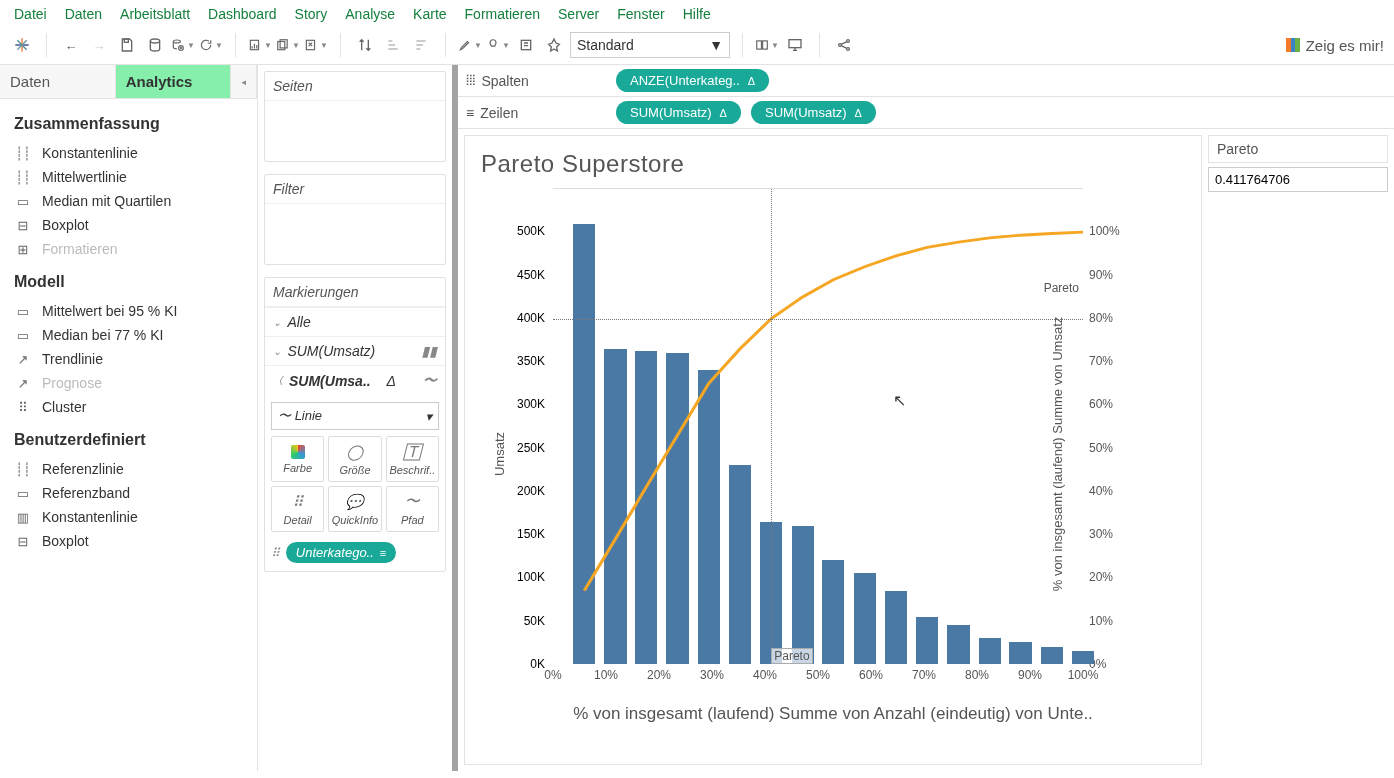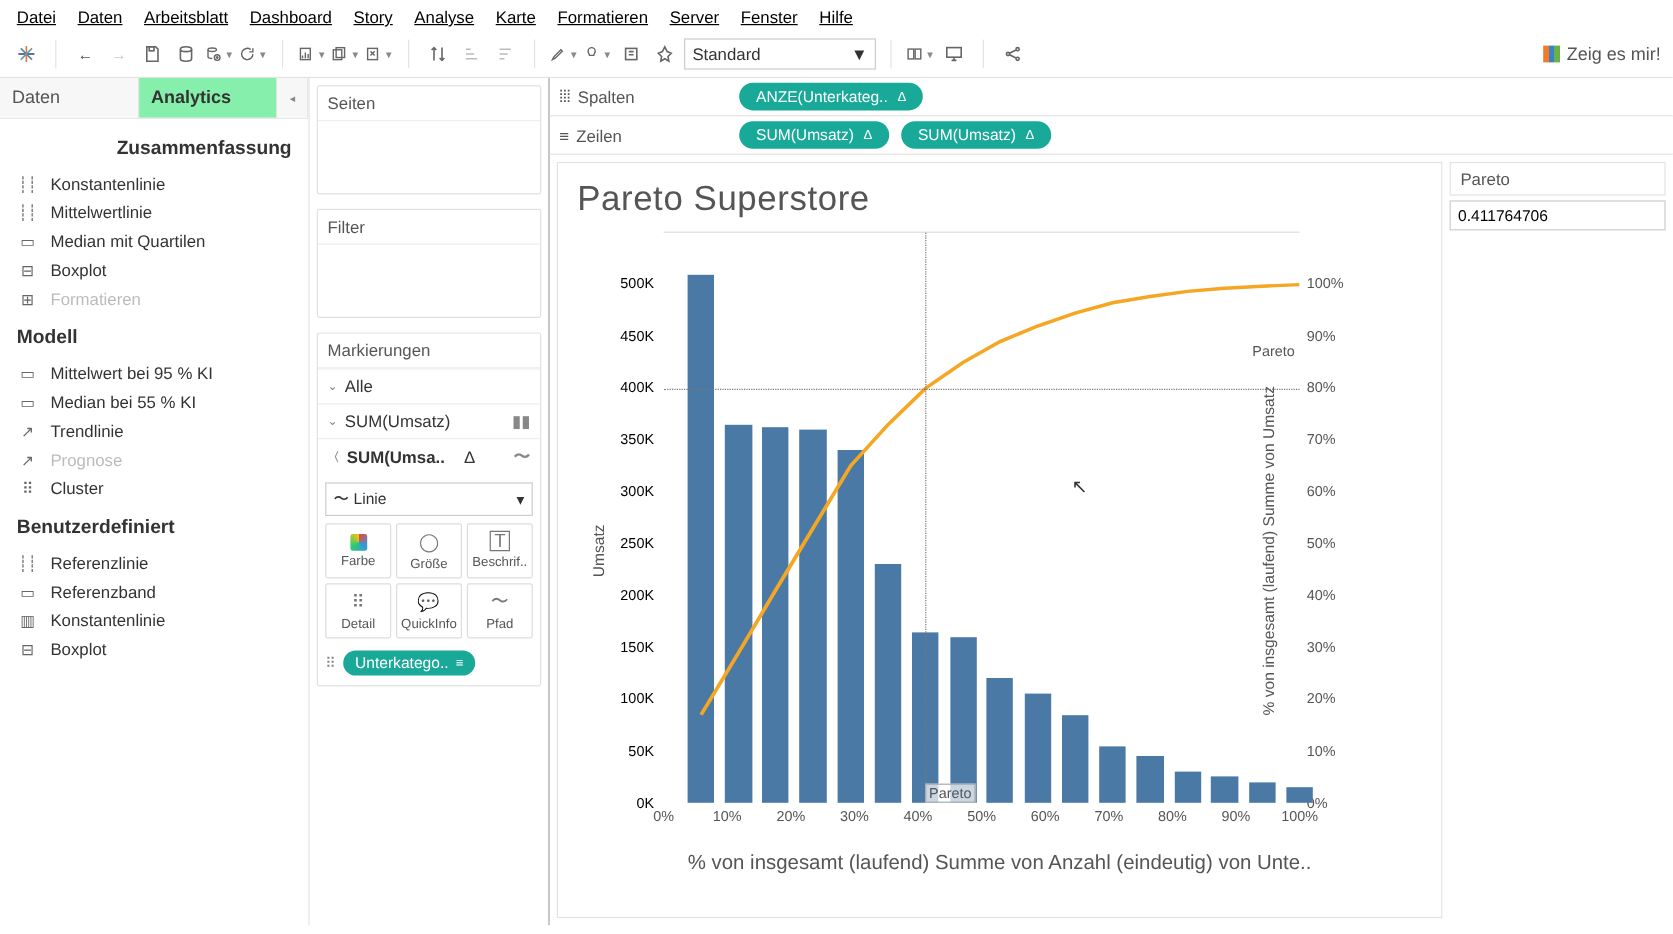--- a/index.html
+++ b/index.html
@@ -1,43 +1,43 @@
 <!DOCTYPE html>
 <html><head>
 <meta charset="utf-8">
 <style>
   * { box-sizing: border-box; margin: 0; padding: 0; font-family: -apple-system, BlinkMacSystemFont, "Segoe UI", Arial, sans-serif; }
   body { background: #fff; color: #333; font-size: 13px; width:1394px; height:778px; overflow:hidden; }
   
-  .menubar { display:flex; gap:18px; padding:6px 14px 4px; color:#000000; font-size:14px;text-decoration:underline; }
+  .menubar { display:flex; gap:18px; padding:6px 14px 4px; color:#15803d; font-size:14px; }
   .menubar span { cursor:default; }
   .toolbar { display:flex; align-items:center; padding:6px 10px; border-bottom:1px solid #e3e3e3; gap:4px; }
   .tsep { width:1px; height:24px; background:#e3e3e3; margin:0 8px; }
   .ticon { width:24px; height:24px; display:flex; align-items:center; justify-content:center; color:#555; border-radius:3px; }
   .ticon svg { width:16px; height:16px; }
   .dd { display:flex; align-items:center; }
   .dd .caret { font-size:8px; color:#888; margin-left:2px; }
   .select-std { border:1px solid #ccc; height:26px; width:160px; display:flex; align-items:center; padding:0 6px; font-size:14px; color:#333; justify-content:space-between; }
   .showme { margin-left:auto; display:flex; align-items:center; gap:6px; color:#555; font-size:15px; }
   .showme .sq { width:14px; height:14px; background:linear-gradient(90deg,#f47a2a 33%,#3b82c4 33% 66%,#6ab04a 66%); }
   
   .app { display:flex; height:calc(778px - 72px); }
   .sidepane { width:258px; border-right:1px solid #e3e3e3; display:flex; flex-direction:column; }
   .tabs { display:flex; border-bottom:1px solid #e3e3e3; }
   .tab { flex:1; padding:8px 10px; font-size:15px; color:#555; border-right:1px solid #e3e3e3; background:#f7f7f7; }
   .tab.active { background:#86efac; font-weight:600; color:#333; }
   .tab.sq { flex:0 0 24px; display:flex; align-items:center; justify-content:center; font-size:9px; color:#888; }
   .pane-body { padding:10px 14px 14px; overflow:auto; font-size:14px; }
   .sec-title { font-weight:700; font-size:16px; margin:12px 0 8px; color:#333;}
-  .sec-title.first { margin-top:6px;text-align:right; }
+  .sec-title.first { margin-top:6px; }
   .al-item { display:flex; align-items:center; gap:10px; padding:4px 0; color:#333; }
   .al-item.dis { color:#bbb; }
   .al-item .ic { width:18px; text-align:center; color:#666; font-size:13px; }
   
-  .midcol { width:200px; border-right:1px solid #a3a3a3; display:flex; flex-direction:column; }
+  .midcol { width:200px; border-right:6px solid #a3a3a3; display:flex; flex-direction:column;font-style:italic; }
   .card { border:1px solid #e1e1e1; margin:6px; border-radius:2px; background:#fff; }
   .card-h { padding:6px 8px; font-size:14px; color:#555; border-bottom:1px solid #eee; }
   .card-b { min-height:60px; }
   .mark-sec { border-top:1px solid #eee; }
   .mark-row { display:flex; align-items:center; padding:6px 8px; gap:6px; font-size:14px; color:#333; }
   .mark-row .chev { font-size:10px; color:#888; }
   .mark-row .ricon { margin-left:auto; color:#888; }
   .mark-row.sub { font-weight:700; }
   .marktype { margin:6px; border:1px solid #ccc; padding:4px 6px; display:flex; align-items:center; gap:6px; font-size:13px; color:#333; justify-content:space-between;}
   .mark-btns { display:flex; flex-wrap:wrap; gap:4px; padding:0 6px 6px; }
@@ -48,21 +48,21 @@
   .pill-sm { background:#1aa998; color:#fff; border-radius:12px; padding:3px 10px; font-size:13px; display:flex; align-items:center; gap:6px; }
   .pill-sm .ricon { font-size:11px; }
   
   .shelves { flex:1; display:flex; flex-direction:column; }
   .shelfrow { display:flex; align-items:center; border-bottom:1px solid #e3e3e3; height:32px; padding:0 8px; gap:10px; }
   .shelfrow .lab { display:flex; align-items:center; gap:6px; width:140px; color:#555; font-size:14px;}
   .pill { background:#18a999; color:#fff; border-radius:14px; padding:4px 14px; font-size:13px; display:flex; align-items:center; gap:8px; }
   .pill .tri { font-size:11px; }
   .viz-area { flex:1; display:flex; }
   .viz { flex:1; border:1px solid #e3e3e3; margin:6px; padding:14px 10px 10px 10px; position:relative; }
-  .viz h2 { font-size:29px; font-weight:400; color:#555; margin-left:6px; margin-bottom:6px; letter-spacing:0.5px;}
+  .viz h2 { font-size:24px; font-weight:400; color:#555; margin-left:6px; margin-bottom:6px; letter-spacing:0.5px;}
   .rightinfo { width:180px; margin:6px 6px 6px 0; }
   .rightinfo .rh { border:1px solid #e3e3e3; padding:5px 8px; font-size:14px; color:#555;}
   .rightinfo input { width:100%; border:1px solid #ccc; padding:4px 6px; font-size:13px; margin-top:4px;}
   
   .chartwrap { position:relative; height:540px; }
   .y-left-label { position:absolute; left:2px; top:50%; transform:translateY(-50%) rotate(-90deg); transform-origin:center; font-size:13px; color:#555; }
   .y-right-label { position:absolute; right:-4px; top:50%; transform:translateY(-50%) rotate(-90deg); transform-origin:center; font-size:13px; color:#555; white-space:nowrap;}
   .x-label { position:absolute; bottom:0; left:0; right:0; text-align:center; font-size:17px; color:#555;}
   .plot { position:absolute; left:78px; right:108px; top:4px; bottom:60px; border-top:1px solid #ddd; }
   .y-left-ticks { position:absolute; left:34px; top:4px; bottom:60px; width:40px; }
@@ -267,21 +267,21 @@
           </div>
         </div>
       <div class="sec-title">Modell</div>
       <div id="model-list">
           <div class="al-item">
             <span class="ic">▭</span>
             <span>Mittelwert bei 95 % KI</span>
           </div>
           <div class="al-item">
             <span class="ic">▭</span>
-            <span>Median bei 55 % KI</span>
+            <span>Median bei 77 % KI</span>
           </div>
           <div class="al-item">
             <span class="ic">↗</span>
             <span>Trendlinie</span>
           </div>
           <div class="al-item dis">
             <span class="ic">↗</span>
             <span>Prognose</span>
           </div>
           <div class="al-item">

